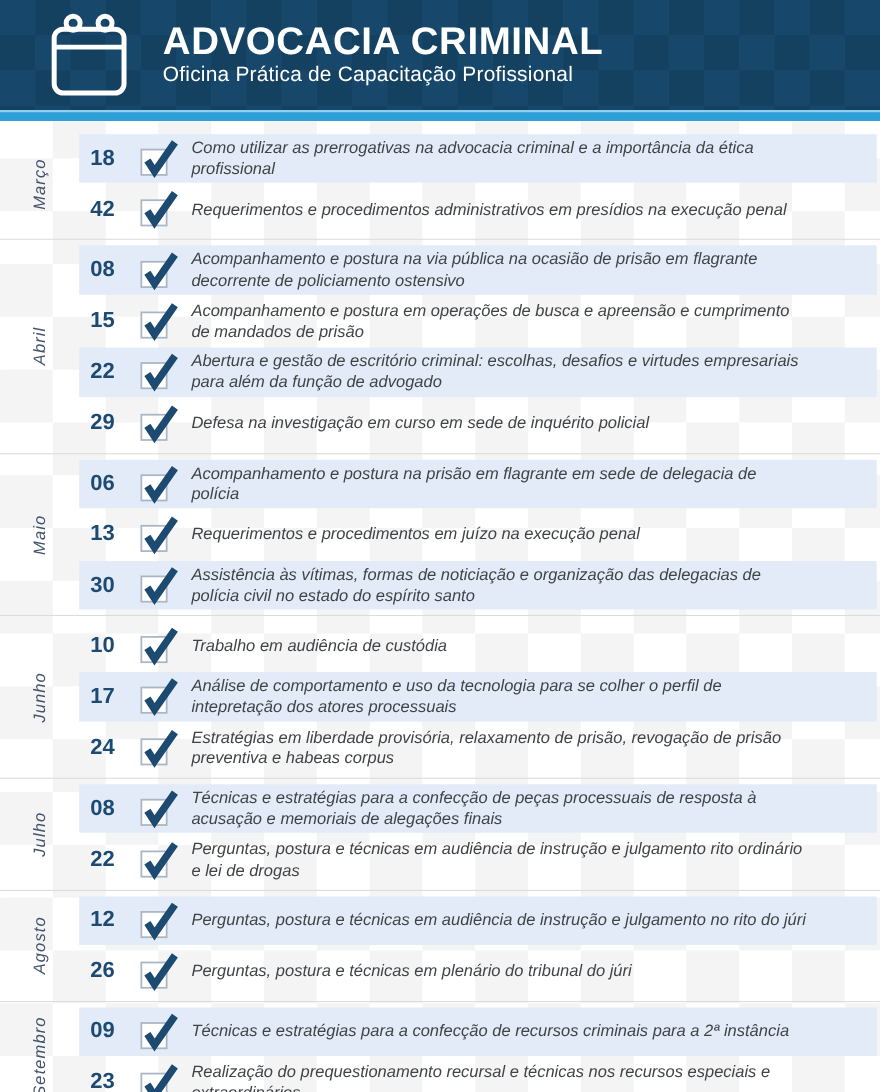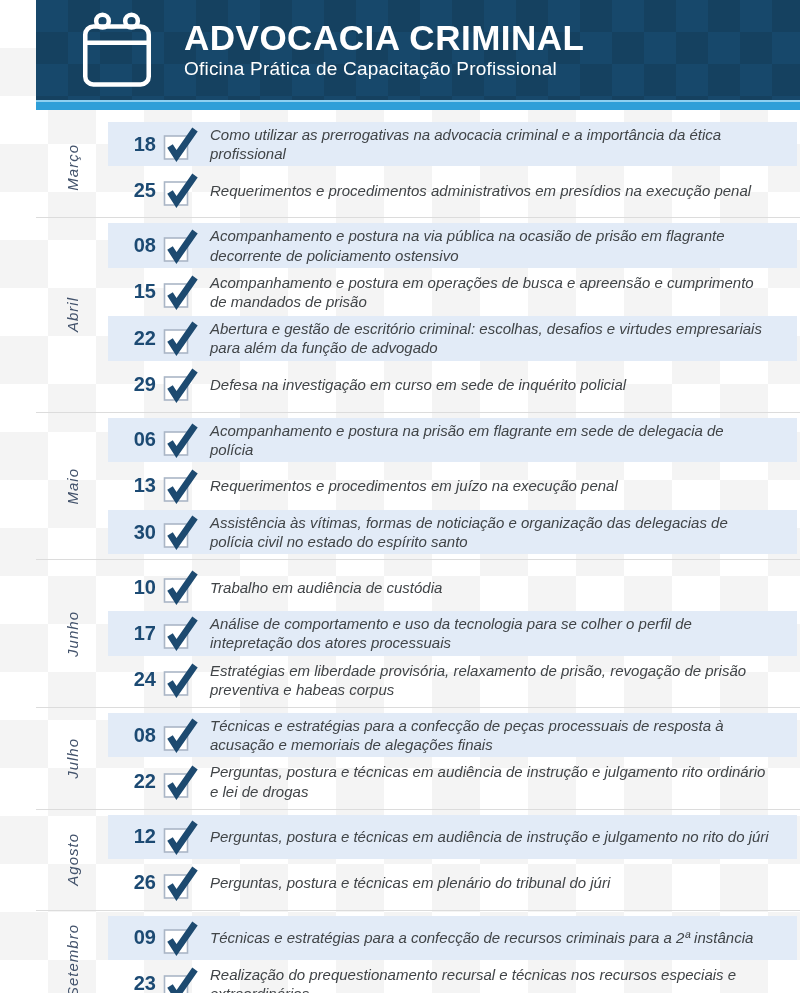--- a/index.html
+++ b/index.html
@@ -15,21 +15,20 @@
   body{font-family:"Liberation Sans", sans-serif;}
   .poster{
     width:800px;height:993px;overflow:hidden;position:relative;
     display:flex;flex-direction:column;
     background-color:#ffffff;
     background-image:
       linear-gradient(45deg, rgba(0,0,0,0.045) 25%, transparent 25%, transparent 75%, rgba(0,0,0,0.045) 75%),
       linear-gradient(45deg, rgba(0,0,0,0.045) 25%, transparent 25%, transparent 75%, rgba(0,0,0,0.045) 75%);
     background-size:96px 96px;
     background-position:0 0,48px 48px;
-    padding-left:36px;
   }
   
   .header{
     height:100px;flex:0 0 100px;
     background-color:var(--header-bg);
     background-image:
       linear-gradient(45deg, rgba(0,0,0,0.10) 25%, transparent 25%, transparent 75%, rgba(0,0,0,0.10) 75%),
       linear-gradient(45deg, rgba(0,0,0,0.10) 25%, transparent 25%, transparent 75%, rgba(0,0,0,0.10) 75%);
     background-size:64px 64px;background-position:0 0,32px 32px;
     display:flex;align-items:center;padding-left:42px;
@@ -54,21 +53,21 @@
     font-style:italic;font-size:15px;color:var(--month);
     letter-spacing:1px;white-space:nowrap;
   }
   .month-rows{flex:1 1 auto;display:flex;flex-direction:column;margin-right:3px;}
   .row{
     display:flex;align-items:center;
     padding:3px 8px 3px 10px;margin:1px 0;min-height:24px;
   }
   .row.hl{background:var(--row-hl);}
   .row-day{
-    flex:0 0 38px;text-align:right;
+    flex:0 0 38px;text-align:left;
     font-size:20px;font-weight:bold;color:#1c4a73;
   }
   .row-check{flex:0 0 38px;width:38px;height:38px;margin:0 10px 0 6px;}
   .row-text{
     flex:1 1 auto;max-width:560px;
     font-style:italic;font-size:15px;line-height:1.28;color:var(--txt);
   }
 </style>
 </head>
 <body>
@@ -98,21 +97,21 @@
   <div class="row hl">
     <span class="row-day">18</span>
     <svg class="row-check" viewBox="0 0 38 38" fill="none">
       <rect x="2.5" y="11" width="23" height="23" fill="#ffffff" stroke="#aab6c6" stroke-width="1.6"></rect>
       <path d="M8 21 L14.5 31 L33 4.5" stroke="#1d4a70" stroke-width="6.6" stroke-linecap="butt" stroke-linejoin="miter"></path>
     </svg>
     <span class="row-text">Como utilizar as prerrogativas na advocacia criminal e a importância da ética profissional</span>
   </div>
 
   <div class="row">
-    <span class="row-day">25</span>
+    <span class="row-day">42</span>
     <svg class="row-check" viewBox="0 0 38 38" fill="none">
       <rect x="2.5" y="11" width="23" height="23" fill="#ffffff" stroke="#aab6c6" stroke-width="1.6"></rect>
       <path d="M8 21 L14.5 31 L33 4.5" stroke="#1d4a70" stroke-width="6.6" stroke-linecap="butt" stroke-linejoin="miter"></path>
     </svg>
     <span class="row-text">Requerimentos e procedimentos administrativos em presídios na execução penal</span>
   </div>
 </div>
   </section>
 
   <section class="month-section">

